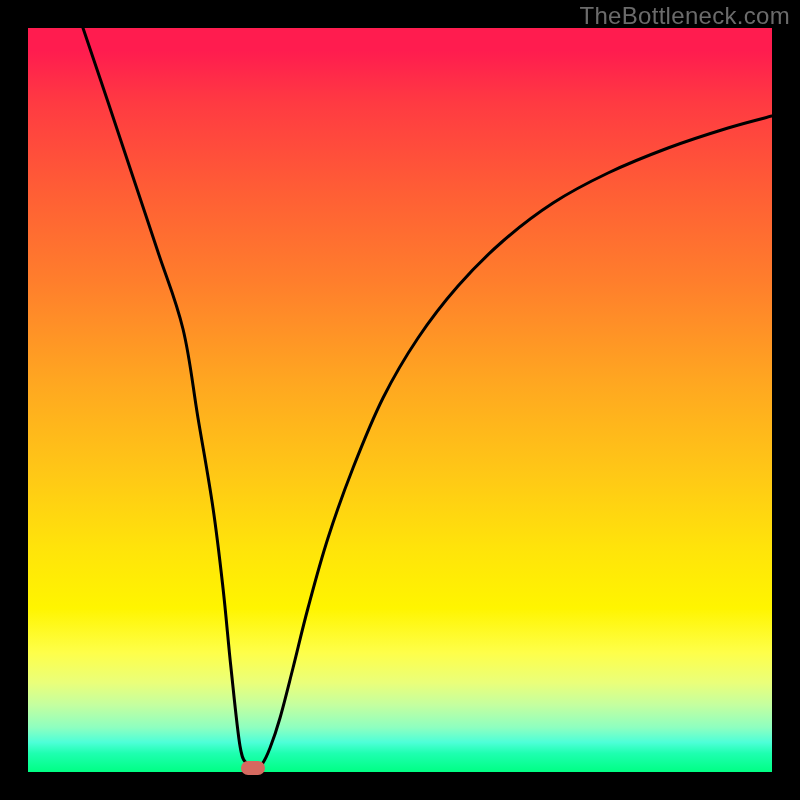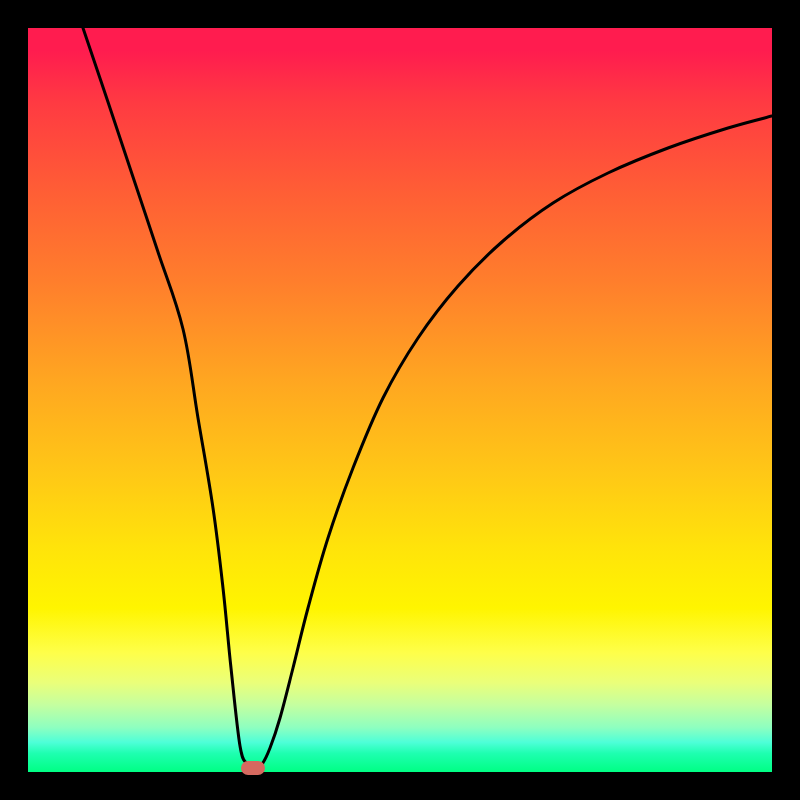--- a/index.html
+++ b/index.html
@@ -75,20 +75,21 @@
     background: #d6695f;
     border-radius: 8px;
     transform: translate(-50%, -50%);
     z-index: 6;
   }
 </style>
 </head>
 <body>
 
 <div class="frame">
+  <div class="watermark">TheBottleneck.com</div>
 
   <div class="plot-area">
     <div class="gradient-bg"></div>
 
     <svg class="curve" viewBox="0 0 744 744" preserveAspectRatio="none">
       <path id="curve-path" fill="none" stroke="#000" stroke-width="3" stroke-linecap="round" stroke-linejoin="round" d="M 55 0 C 59.5 13.32, 71 47.18, 80 74 C 89 100.82, 96 122, 105 149 C 114 176, 121 196.64, 130 224 C 139 251.36, 147.8 271.12, 155 301 C 162.2 330.88, 164.6 357.78, 170 390 C 175.4 422.22, 180.5 449.4, 185 480 C 189.5 510.6, 191.76 531.2, 195 560 C 198.24 588.8, 199.94 611.56, 203 640 C 206.06 668.44, 209.12 700.72, 212 718 C 214.88 735.28, 216.66 732.04, 219 736 C 221.34 739.96, 222.3 740, 225 740 C 227.7 740, 230.94 739.6, 234 736 C 237.06 732.4, 238.76 728.28, 242 720 C 245.24 711.72, 247.86 704.4, 252 690 C 256.14 675.6, 259.96 659.8, 265 640 C 270.04 620.2, 273.7 603.4, 280 580 C 286.3 556.6, 291.9 535.2, 300 510 C 308.1 484.8, 315.1 465.2, 325 440 C 334.9 414.8, 343.3 393.4, 355 370 C 366.7 346.6, 376.5 330.16, 390 310 C 403.5 289.84, 414.7 275.46, 430 258 C 445.3 240.54, 457.9 227.94, 475 213 C 492.1 198.06, 506.1 187.24, 525 175 C 543.9 162.76, 559.3 154.9, 580 145 C 600.7 135.1, 618.4 128.1, 640 120 C 661.6 111.9, 681.28 105.76, 700 100 C 718.72 94.24, 736.08 90.16, 744 88"></path>
     </svg>
 
     <div class="marker" id="min-marker" style="left: 225px; top: 740px;"></div>
   </div>

